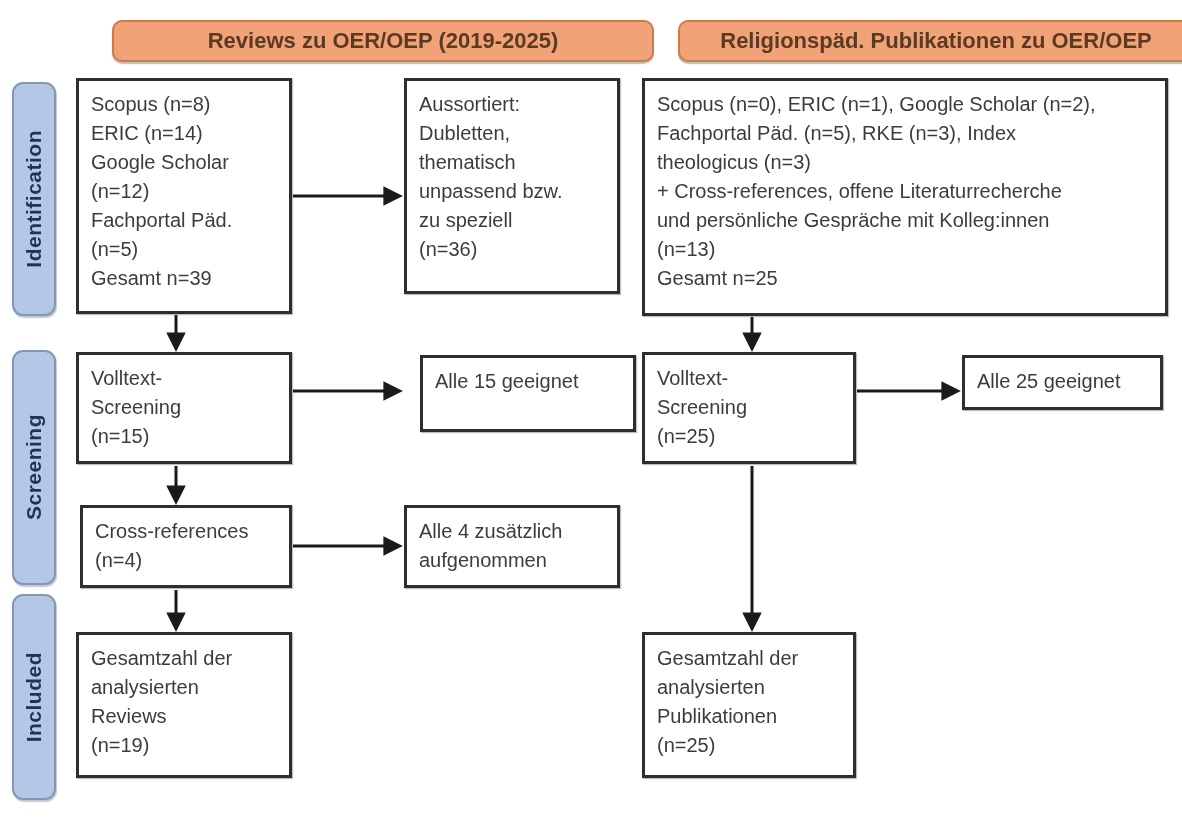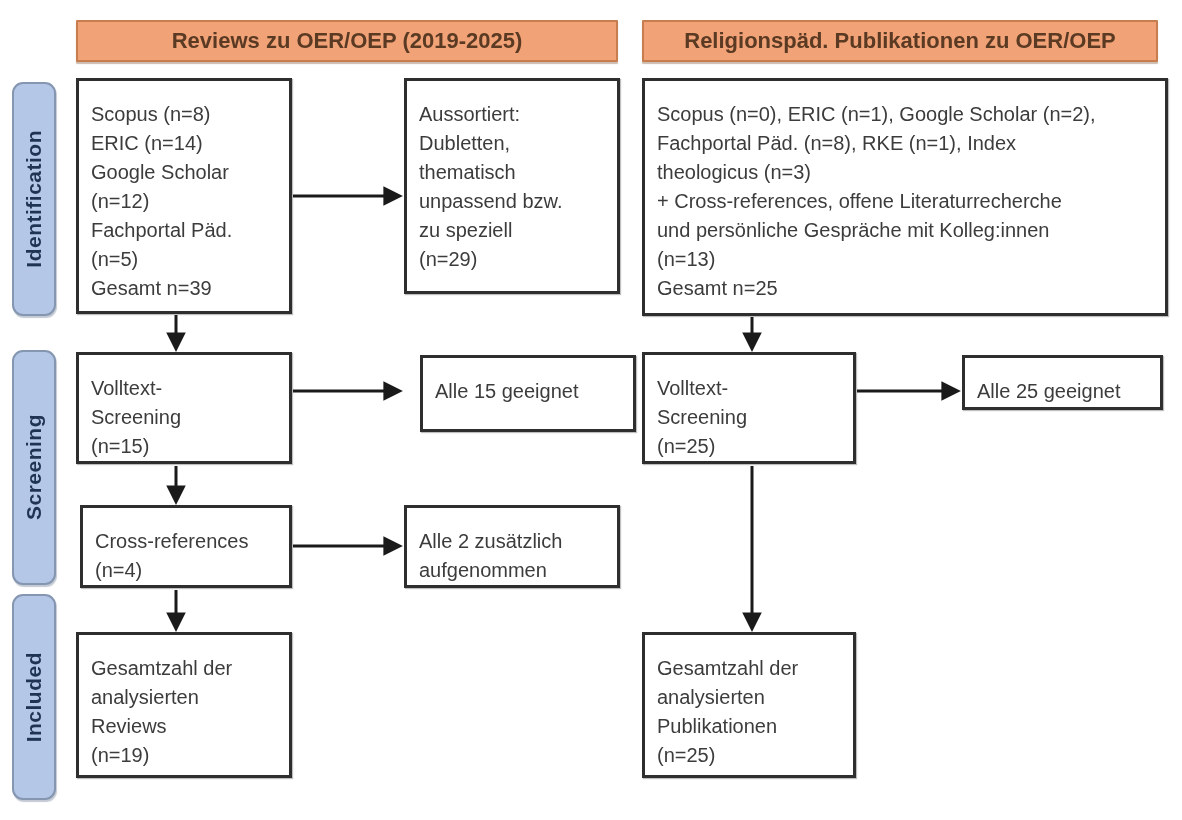--- a/index.html
+++ b/index.html
@@ -24,26 +24,27 @@
     overflow: hidden;
   }
   .hdr {
     position: absolute;
     box-sizing: border-box;
     display: flex;
     align-items: center;
     justify-content: center;
     background: var(--header-fill);
     border: 2px solid var(--header-border);
-    border-radius: 1px;
+    border-radius: 10px;
     box-shadow: 0 2px 1px rgba(110, 60, 25, 0.35);
     color: var(--header-text);
     font-weight: bold;
     font-size: 22px;
     text-align: left;
+    margin-left: 36px;
   }
   .hdr-reviews  { left: 76px;  top: 20px; width: 542px; height: 42px; }
   .hdr-relpaed  { left: 642px; top: 20px; width: 516px; height: 42px; }
   .stage {
     position: absolute;
     box-sizing: border-box;
     display: flex;
     align-items: center;
     justify-content: center;
     background: var(--stage-fill);
@@ -66,21 +67,21 @@
   .stage-included       { left: 12px; top: 594px; height: 206px; }
   .box {
     position: absolute;
     box-sizing: border-box;
     background: #fff;
     border: 3px solid var(--box-border);
     box-shadow: 1px 1px 1px rgba(0,0,0,0.25);
     color: var(--box-text);
     font-size: 20px;
     line-height: 29px;
-    padding: 19px 12px;
+    padding: 9px 12px;
     white-space: pre-line;
     overflow: hidden;
   }
   .box-reviews-sources { left: 76px;  top: 78px;  width: 216px; height: 236px; }
   .box-aussortiert     { left: 404px; top: 78px;  width: 216px; height: 216px; }
   .box-relpaed-sources { left: 642px; top: 78px;  width: 526px; height: 238px; }
   .box-volltext-reviews{ left: 76px;  top: 352px; width: 216px; height: 112px; }
   .box-alle15          { left: 420px; top: 355px; width: 216px; height: 77px; }
   .box-volltext-pub    { left: 642px; top: 352px; width: 214px; height: 112px; }
   .box-alle25          { left: 962px; top: 355px; width: 201px; height: 55px; }
@@ -128,39 +129,39 @@
 Google Scholar
 (n=12)
 Fachportal Päd.
 (n=5)
 Gesamt n=39</div>
   <div class="box box-aussortiert">Aussortiert:
 Dubletten,
 thematisch
 unpassend bzw.
 zu speziell
-(n=29)</div>
+(n=36)</div>
   <div class="box box-relpaed-sources">Scopus (n=0), ERIC (n=1), Google Scholar (n=2),
-Fachportal Päd. (n=8), RKE (n=1), Index
+Fachportal Päd. (n=5), RKE (n=3), Index
 theologicus (n=3)
 + Cross-references, offene Literaturrecherche
 und persönliche Gespräche mit Kolleg:innen
 (n=13)
 Gesamt n=25</div>
   <div class="box box-volltext-reviews">Volltext-
 Screening
 (n=15)</div>
   <div class="box box-alle15">Alle 15 geeignet</div>
   <div class="box box-volltext-pub">Volltext-
 Screening
 (n=25)</div>
   <div class="box box-alle25">Alle 25 geeignet</div>
   <div class="box box-crossref">Cross-references
 (n=4)</div>
-  <div class="box box-alle4">Alle 2 zusätzlich
+  <div class="box box-alle4">Alle 4 zusätzlich
 aufgenommen</div>
   <div class="box box-gesamt-reviews">Gesamtzahl der
 analysierten
 Reviews
 (n=19)</div>
   <div class="box box-gesamt-pub">Gesamtzahl der
 analysierten
 Publikationen
 (n=25)</div>
 

